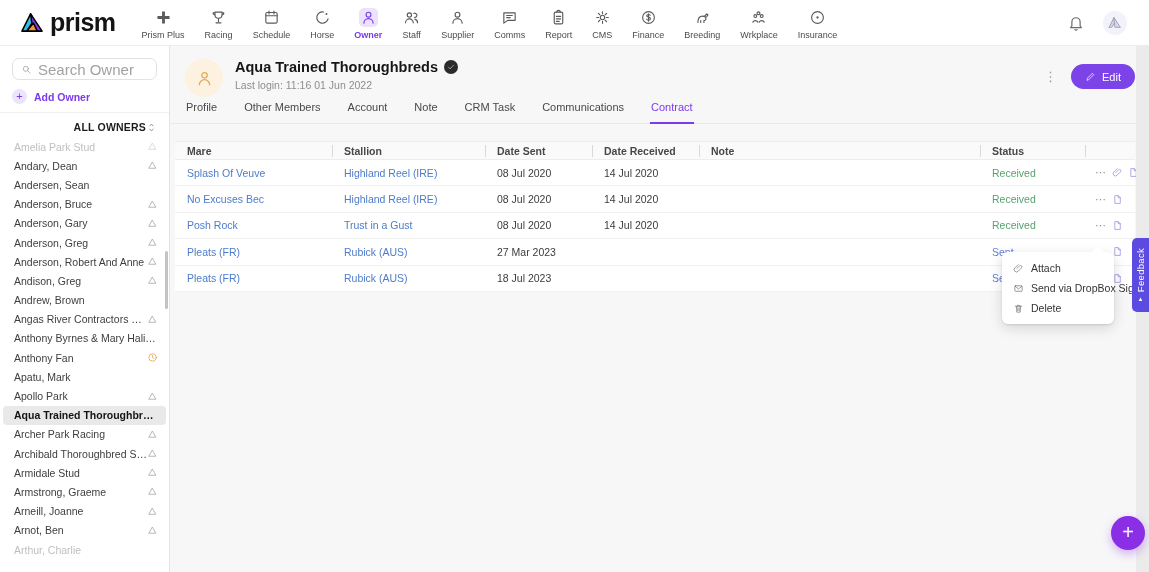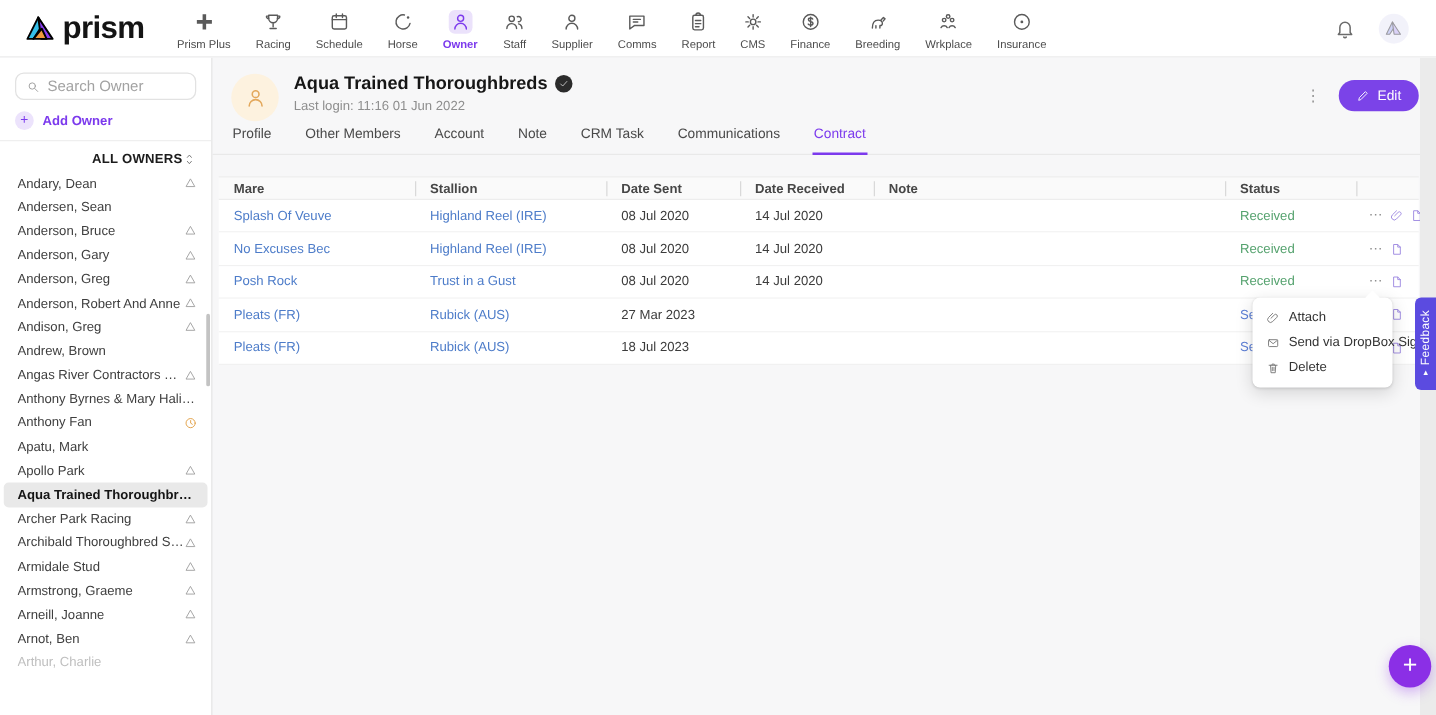--- a/index.html
+++ b/index.html
@@ -28,21 +28,21 @@
   .avatar-faint { width:24px; height:24px; border-radius:50%; background:#f0effa; display:flex; align-items:center; justify-content:center; opacity:.8; cursor:pointer; }
   .avatar-faint .icon { width:14px; height:13px; opacity:.45; }
 
   
   .body { display:flex; height:526px; }
 
   
   .sidebar { width:170px; flex:none; background:#fff; border-right:1px solid #e4e4e4; position:relative; overflow:hidden; }
   .search-box { margin:12px 12px 0; height:22px; border:1px solid #e2e2e2; border-radius:7px; display:flex; align-items:center; gap:6px; padding:0 8px; background:#fff; }
   .search-box .icon { width:11px; height:11px; color:#9a9a9a; }
-  .search-box input { border:none; outline:none; width:100%; font-size:12px; font-family:inherit; color:#444; background:transparent; }
+  .search-box input { border:none; outline:none; width:100%; font-size:15px; font-family:inherit; color:#444; background:transparent; }
   .search-box input::placeholder { color:#a2a2a2; }
   .add-owner { display:flex; align-items:center; gap:7px; margin:9px 12px 8px; cursor:pointer; }
   .plus-circle { width:15px; height:15px; border-radius:50%; background:#ece3fc; color:#7c3aed; display:flex; align-items:center; justify-content:center; font-size:11px; line-height:1; }
   .add-owner-label { font-size:10.5px; color:#7c3aed; font-weight:bold; }
   .sidebar-divider { border-top:1px solid #efefef; }
   .list-header { display:flex; align-items:center; justify-content:flex-end; padding:8px 12px 4px 14px; }
   .list-header-label { font-size:10.5px; font-weight:bold; color:#1c1c1c; letter-spacing:.2px; }
   .list-header .icon { width:11px; height:11px; color:#6e6e6e; cursor:pointer; }
   .owner-list { list-style:none; }
   .owner-item { height:19.2px; display:flex; align-items:center; justify-content:space-between; padding:0 11px 0 14px; font-size:10.5px; color:#3e3e3e; cursor:pointer; white-space:nowrap; }
@@ -82,21 +82,21 @@
   .trow { height:26.4px; background:#fff; border-bottom:1px solid #f1f1f1; }
   .td { font-size:10.5px; padding-left:12px; color:#3c3c3c; white-space:nowrap; overflow:hidden; }
   .td.link { color:#4d7cc9; cursor:pointer; }
   .td.status-green { color:#55a26e; }
   .td.status-blue { color:#5c7fd6; }
   .td.actions { display:flex; align-items:center; gap:5px; padding-left:10px; overflow:visible; }
   .td.actions .dots { font-size:11px; letter-spacing:1px; color:#8f8f8f; cursor:pointer; line-height:0.6; }
   .td.actions .icon { width:11px; height:11px; color:#9b87e0; cursor:pointer; }
 
   
-  .context-menu { position:absolute; left:832px; top:192px; width:112px; background:#fff; border-radius:6px; box-shadow:0 1px 2px rgba(0,0,0,.10), 0 4px 14px rgba(0,0,0,.14); padding:6px 0; z-index:10; }
+  .context-menu { position:absolute; left:832px; top:206px; width:112px; background:#fff; border-radius:6px; box-shadow:0 1px 2px rgba(0,0,0,.10), 0 4px 14px rgba(0,0,0,.14); padding:6px 0; z-index:10; }
   .menu-caret { position:absolute; top:-4px; left:92px; width:8px; height:8px; background:#fff; transform:rotate(45deg); }
   .menu-item { display:flex; align-items:center; gap:7px; padding:4px 11px; font-size:10.5px; color:#333; cursor:pointer; white-space:nowrap; }
   .menu-item .icon { width:11px; height:11px; color:#767676; }
 
   
   .scroll-strip { position:absolute; right:0; top:46px; width:13px; height:526px; background:#ebebeb; z-index:2; }
   .feedback-tab { position:absolute; right:0; top:238px; width:17px; height:74px; background:#5b4be0; border-radius:5px 0 0 5px; color:#fff; display:flex; flex-direction:column; align-items:center; justify-content:center; gap:3px; z-index:11; cursor:pointer; }
   .feedback-text { writing-mode:vertical-rl; transform:rotate(180deg); font-size:9.5px; letter-spacing:.3px; }
   .feedback-arrow { font-size:6px; line-height:1; }
   .fab { position:absolute; right:4px; top:516px; width:34px; height:34px; border-radius:50%; background:#8b2fe6; color:#fff; border:none; font-size:20px; font-family:inherit; display:flex; align-items:center; justify-content:center; z-index:11; cursor:pointer; box-shadow:0 4px 10px rgba(139,47,230,.35); padding-bottom:2px; }
@@ -281,20 +281,28 @@
       <div class="sidebar-divider"></div>
       <div class="list-header">
         <span class="list-header-label">ALL OWNERS</span>
         <span class="icon">
           <svg viewBox="0 0 24 24">
               <path d="M8.5 8.5 12 4.5l3.5 4M8.5 15.5l3.5 4 3.5-4"></path>
             </svg>
         </span>
       </div>
       <ul class="owner-list" id="owner-list">
+          <li class="owner-item muted">
+            <span class="owner-name">Amelia Park Stud</span>
+            <span class="icon ">
+              <svg viewBox="0 0 24 24">
+                <path d="M12 5.2 19.3 18H4.7z"></path>
+              </svg>
+            </span>
+          </li>
           <li class="owner-item ">
             <span class="owner-name">Andary, Dean</span>
             <span class="icon ">
               <svg viewBox="0 0 24 24">
                 <path d="M12 5.2 19.3 18H4.7z"></path>
               </svg>
             </span>
           </li>
           <li class="owner-item ">
             <span class="owner-name">Andersen, Sean</span>

